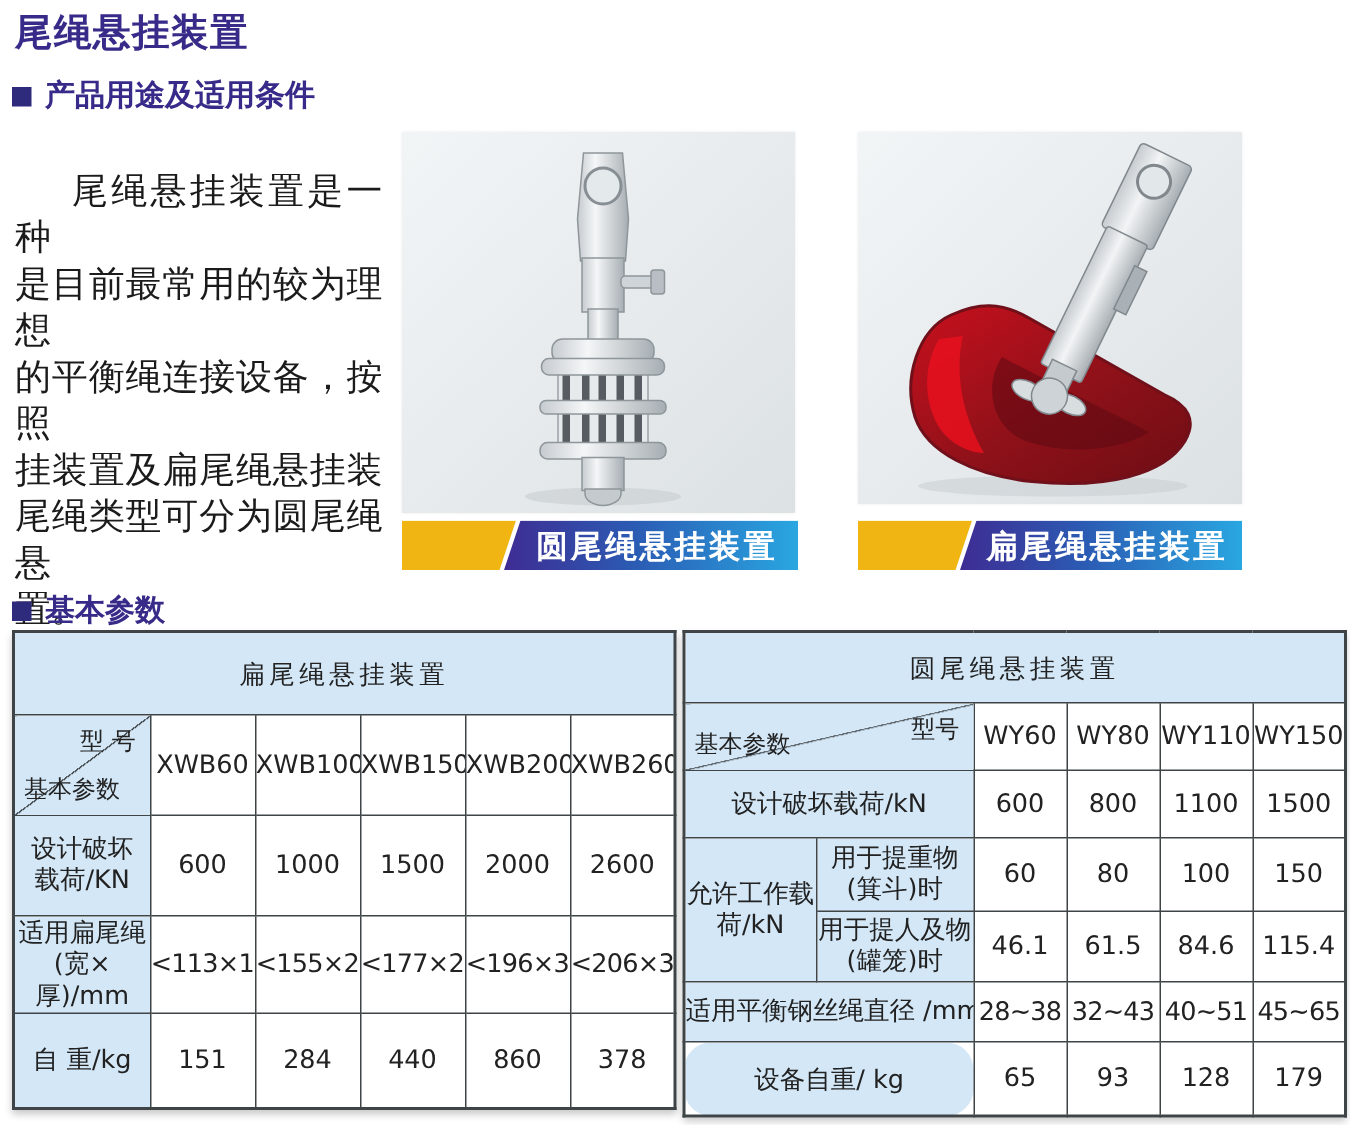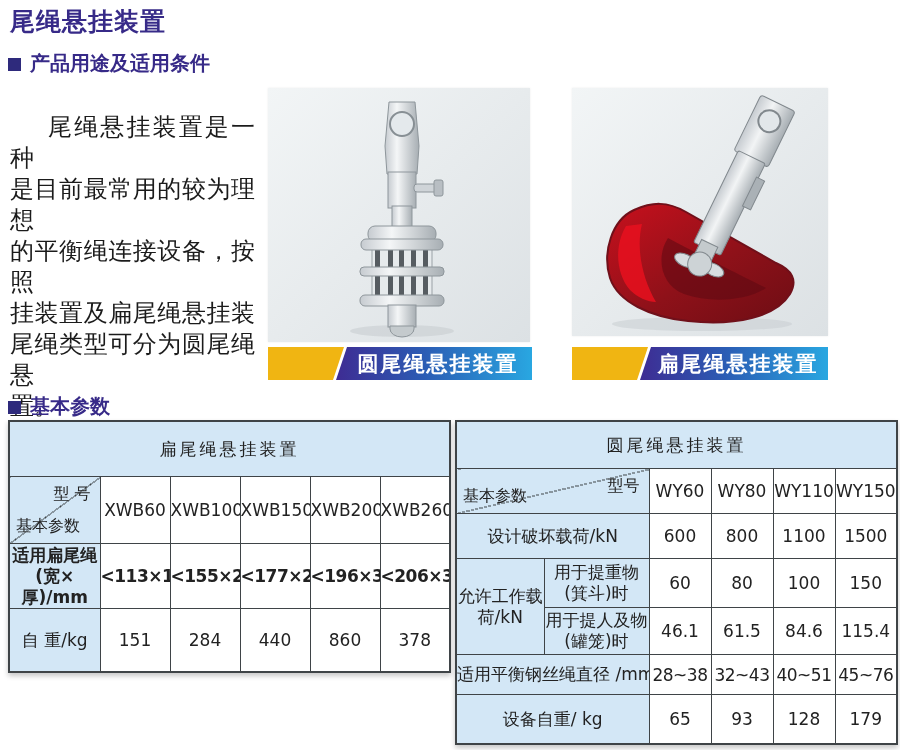--- a/index.html
+++ b/index.html
@@ -30,29 +30,29 @@
     clip-path:polygon(11px 0,100% 0,100% 100%,0 100%);
     display:flex;align-items:center;justify-content:center;}
   .banner-blue span{color:#ffffff;font-size:21px;font-weight:bold;letter-spacing:2px;padding-left:8px;}
   
   table.spec{border-collapse:collapse;table-layout:fixed;position:absolute;
     border:2px solid #3f4447;background:#ffffff;box-shadow:0 3px 5px rgba(0,0,0,0.22);}
   table.spec td{border:1px solid #3f4447;color:#222;vertical-align:middle;
     font-size:17px;text-align:center;padding:0;overflow:hidden;}
   td.hdr{background:#d3e7f6;font-size:17px;letter-spacing:3px;}
   td.lbl{background:#d3e7f6;text-align:left;font-size:16px;padding-left:7px;padding-right:3px;line-height:21px;margin-left:21px;}
-  td.lblc{background:#d3e7f6;font-size:16px;text-align:center;}
+  td.lblc{background:#d3e7f6;font-size:16px;text-align:center;border-radius:18px;}
   td.diag{background:#d3e7f6;position:relative;
     background-image:linear-gradient(to bottom right,transparent 49.6%,#3f4447 49.6%,#3f4447 50.45%,transparent 50.45%);}
   .c-top{position:absolute;top:7px;right:9px;font-size:16px;color:#222;}
   .c-bot{position:absolute;bottom:6px;left:6px;font-size:16px;color:#222;}
   td.model{font-size:17px;padding-top:16px;}
   td.modelr{font-size:17px;}
   td.tight{font-size:15.5px;letter-spacing:-0.5px;}
-  tr.h54>td{height:54px;} tr.h66>td{height:66px;} tr.h64>td{height:64px;font-weight:bold;} tr.h62>td{height:62px;text-align:center;}
+  tr.h54>td{height:54px;} tr.h66>td{height:66px;} tr.h64>td{height:64px;} tr.h62>td{height:62px;text-align:center;}
   tr.h46>td{height:46px;} tr.h44>td{height:44px;} tr.h48>td{height:48px;} tr.h39>td{height:39px;}
   td.nowrap{white-space:nowrap;}
 </style>
 </head>
 <body>
 
 <div class="abs page-title">尾绳悬挂装置</div>
 
 <div class="abs sec-head" style="left:8px;top:50px;">
   <span class="sec-sq"></span>
@@ -174,20 +174,31 @@
     <td class="diag">
       <span class="c-top">型 号</span>
       <span class="c-bot">基本参数</span>
     </td>
     <td class="model">XWB60</td>
     <td class="model">XWB100</td>
     <td class="model">XWB150</td>
     <td class="model">XWB200</td>
     <td class="model">XWB260</td>
   </tr>
+  <tr class="h66">
+    <td class="lbl">
+      <div>设计破坏</div>
+      <div>载荷/KN</div>
+    </td>
+    <td>600</td>
+    <td>1000</td>
+    <td>1500</td>
+    <td>2000</td>
+    <td>2600</td>
+  </tr>
   <tr class="h64">
     <td class="lbl">
       <div>适用扁尾绳</div>
       <div>(宽×厚)/mm</div>
     </td>
     <td class="tight">&lt;113×19</td>
     <td class="tight">&lt;155×26</td>
     <td class="tight">&lt;177×28</td>
     <td class="tight">&lt;196×31</td>
     <td class="tight">&lt;206×33</td>
@@ -248,21 +259,21 @@
     <td>46.1</td>
     <td>61.5</td>
     <td>84.6</td>
     <td>115.4</td>
   </tr>
   <tr class="h39">
     <td colspan="2" class="lbl nowrap">适用平衡钢丝绳直径 /mm</td>
     <td class="tight">28~38</td>
     <td class="tight">32~43</td>
     <td class="tight">40~51</td>
-    <td class="tight">45~76</td>
+    <td class="tight">45~65</td>
   </tr>
   <tr class="h48">
     <td colspan="2" class="lblc">设备自重/ kg</td>
     <td>65</td>
     <td>93</td>
     <td>128</td>
     <td>179</td>
   </tr>
   </tbody>
 </table>

